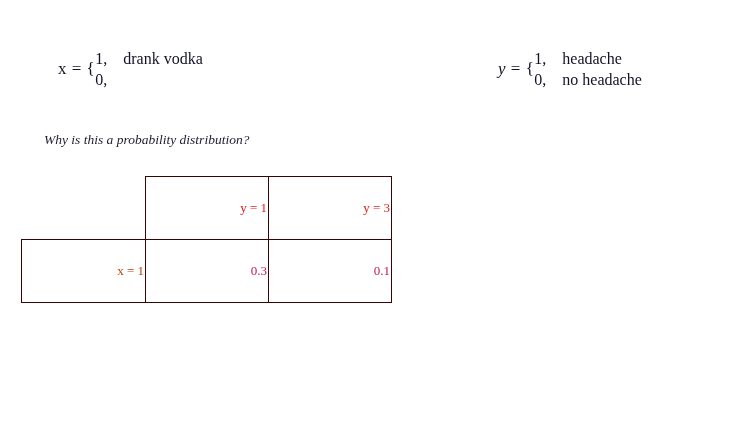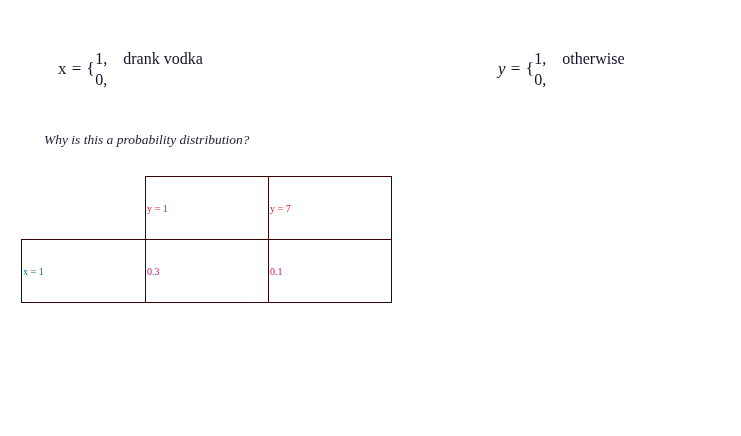--- a/index.html
+++ b/index.html
@@ -69,33 +69,33 @@
   
   #prob-table {
     position: absolute;
     left: 21px;
     top: 176px;
     border-collapse: collapse;
     table-layout: fixed;
   }
   #prob-table td {
     border: 1px solid #330505;
-    text-align: left;
+    text-align: right;
     vertical-align: middle;
-    font-size: 10px;
+    font-size: 13px;
     font-family: "Liberation Serif", "DejaVu Serif", serif;
   }
   #prob-table td.corner-blank {
     border: 0 none;
     background: transparent;
   }
   .col-label { width: 121px; height: 60px; }
   .col-data  { width: 120px; height: 60px; }
   .hdr-cell  { color: #e01b1b; height: 60px; }
-  .row-label { color: #0369a1; }
+  .row-label { color: #c2410c; }
   .cell-val  { color: #be185d; }
 </style>
 </head>
 <body>
 
 <div class="eq" id="eq-x">
   <span class="eq-lhs">
     <span>x</span>
     <span>= {</span>
   </span>
@@ -111,36 +111,37 @@
 </div>
 
 <div class="eq" id="eq-y">
   <span class="eq-lhs">
     <span class="var-italic">y</span>
     <span>= {</span>
   </span>
   <span class="eq-cases">
     <span class="eq-case-row">
       <span class="eq-case-val">1,</span>
-      <span class="eq-case-desc">otherwise</span>
+      <span class="eq-case-desc">headache</span>
     </span>
     <span class="eq-case-row">
       <span class="eq-case-val">0,</span>
+      <span class="eq-case-desc">no headache</span>
     </span>
   </span>
 </div>
 
 <div id="question">Why is this a probability distribution?</div>
 
 <table id="prob-table">
   <tbody>
     <tr>
       <td class="corner-blank col-label"></td>
       <td class="hdr-cell col-data">y = 1</td>
-      <td class="hdr-cell col-data">y = 7</td>
+      <td class="hdr-cell col-data">y = 3</td>
     </tr>
     <tr>
       <td class="row-label col-label">x = 1</td>
       <td class="cell-val col-data">0.3</td>
       <td class="cell-val col-data">0.1</td>
     </tr>
   </tbody>
 </table>
 
 </body></html>

